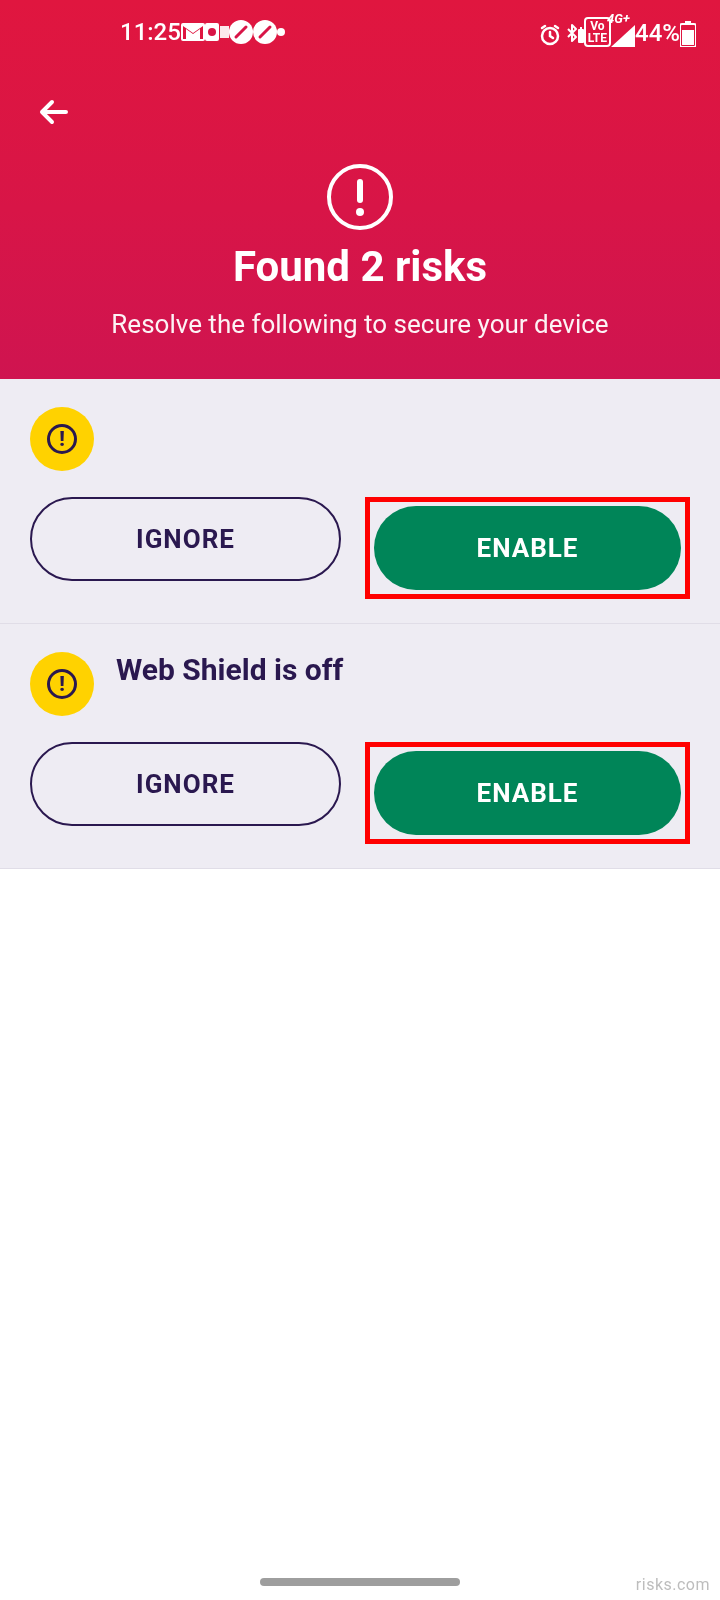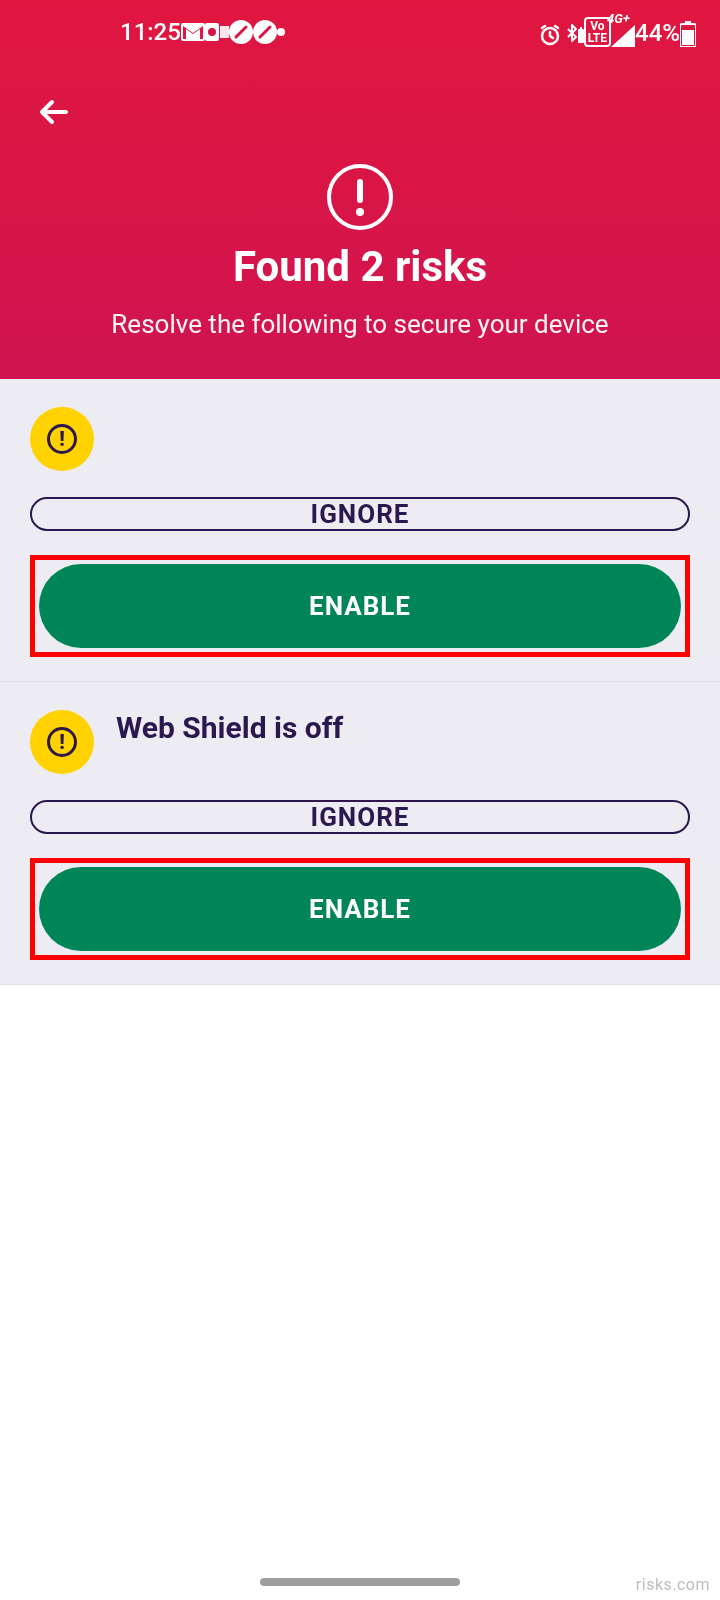--- a/index.html
+++ b/index.html
@@ -31,21 +31,21 @@
   
   .risk-list { background: #eeecf3; }
   .risk-card { padding: 28px 30px 24px; border-bottom: 1px solid #e0dde7; }
   .risk-head { display: flex; gap: 22px; }
   .risk-icon { flex: 0 0 64px; width: 64px; height: 64px; border-radius: 50%; background: #ffd200; display: flex; align-items: center; justify-content: center; }
   .risk-icon-inner { width: 30px; height: 30px; border: 3px solid #2a184f; border-radius: 50%; display: flex; align-items: center; justify-content: center; color: #2a184f; font-weight: 900; font-size: 20px; }
   .risk-text { flex: 1; }
   .risk-title { font-size: 30px; font-weight: 700; color: #2a184f; margin-bottom: 6px; }
   .risk-desc { font-size: 26px; color: #6b6483; line-height: 1.35; }
 
-  .btn-row { display: flex; gap: 24px; margin-top: 26px; flex-direction: column; }
+  .btn-row { display: flex; gap: 24px; margin-top: 26px; }
   .btn { flex: 1; height: 84px; border-radius: 999px; display: flex; align-items: center; justify-content: center; font-size: 26px; font-weight: 700; letter-spacing: 1px; cursor: pointer; }
   .btn-ignore { border: 2px solid #2a184f; color: #2a184f; background: transparent; }
   .btn-enable-wrap { flex: 1; border: 5px solid #ff0000; padding: 4px; }
   .btn-enable { width: 100%; height: 84px; border-radius: 999px; background: #008558; color: #fff; display: flex; align-items: center; justify-content: center; font-size: 26px; font-weight: 700; letter-spacing: 1px; cursor: pointer; }
 
   
   .gesture-bar { position: absolute; bottom: 14px; left: 50%; transform: translateX(-50%); width: 200px; height: 8px; border-radius: 4px; background: #9e9e9e; }
 
   
   .watermark { position: absolute; bottom: 6px; right: 10px; font-size: 16px; color: #bdbdbd; letter-spacing: 0.5px; }

